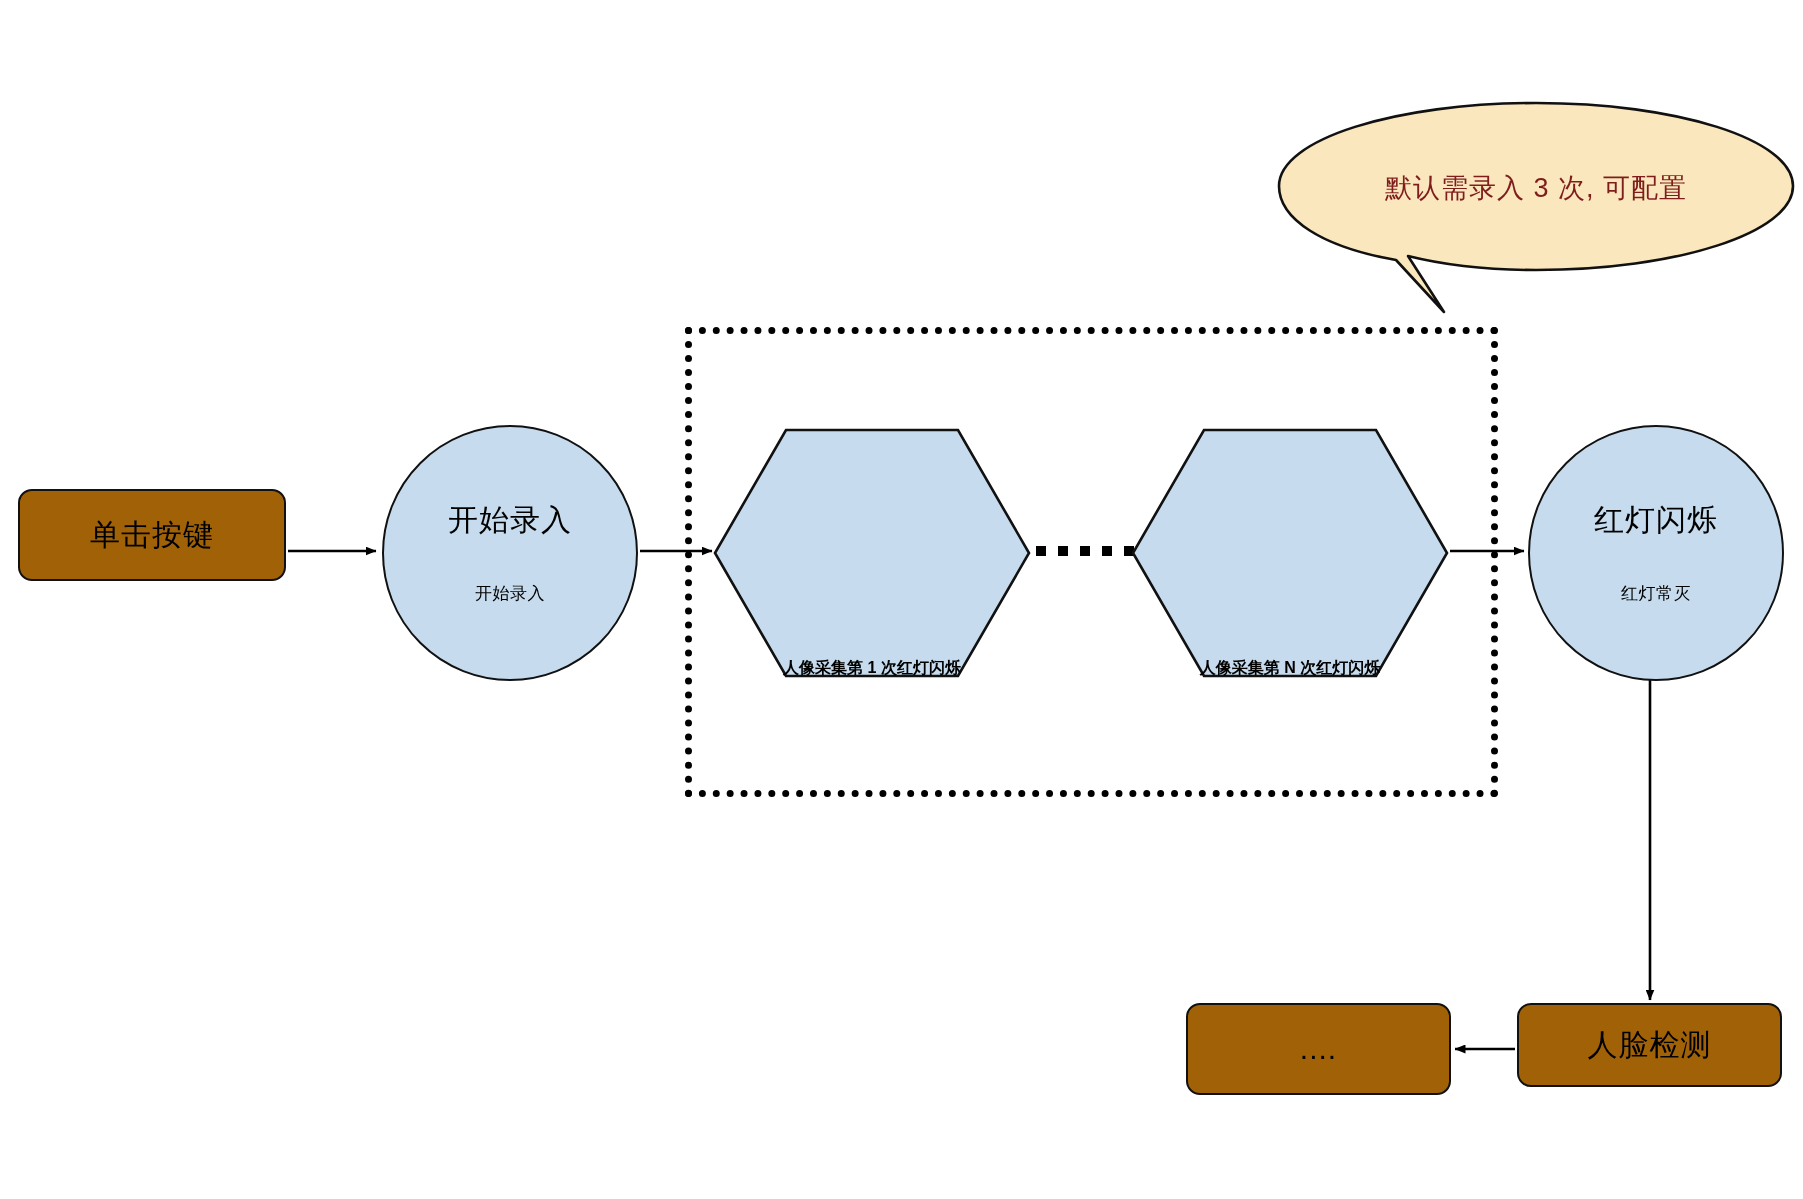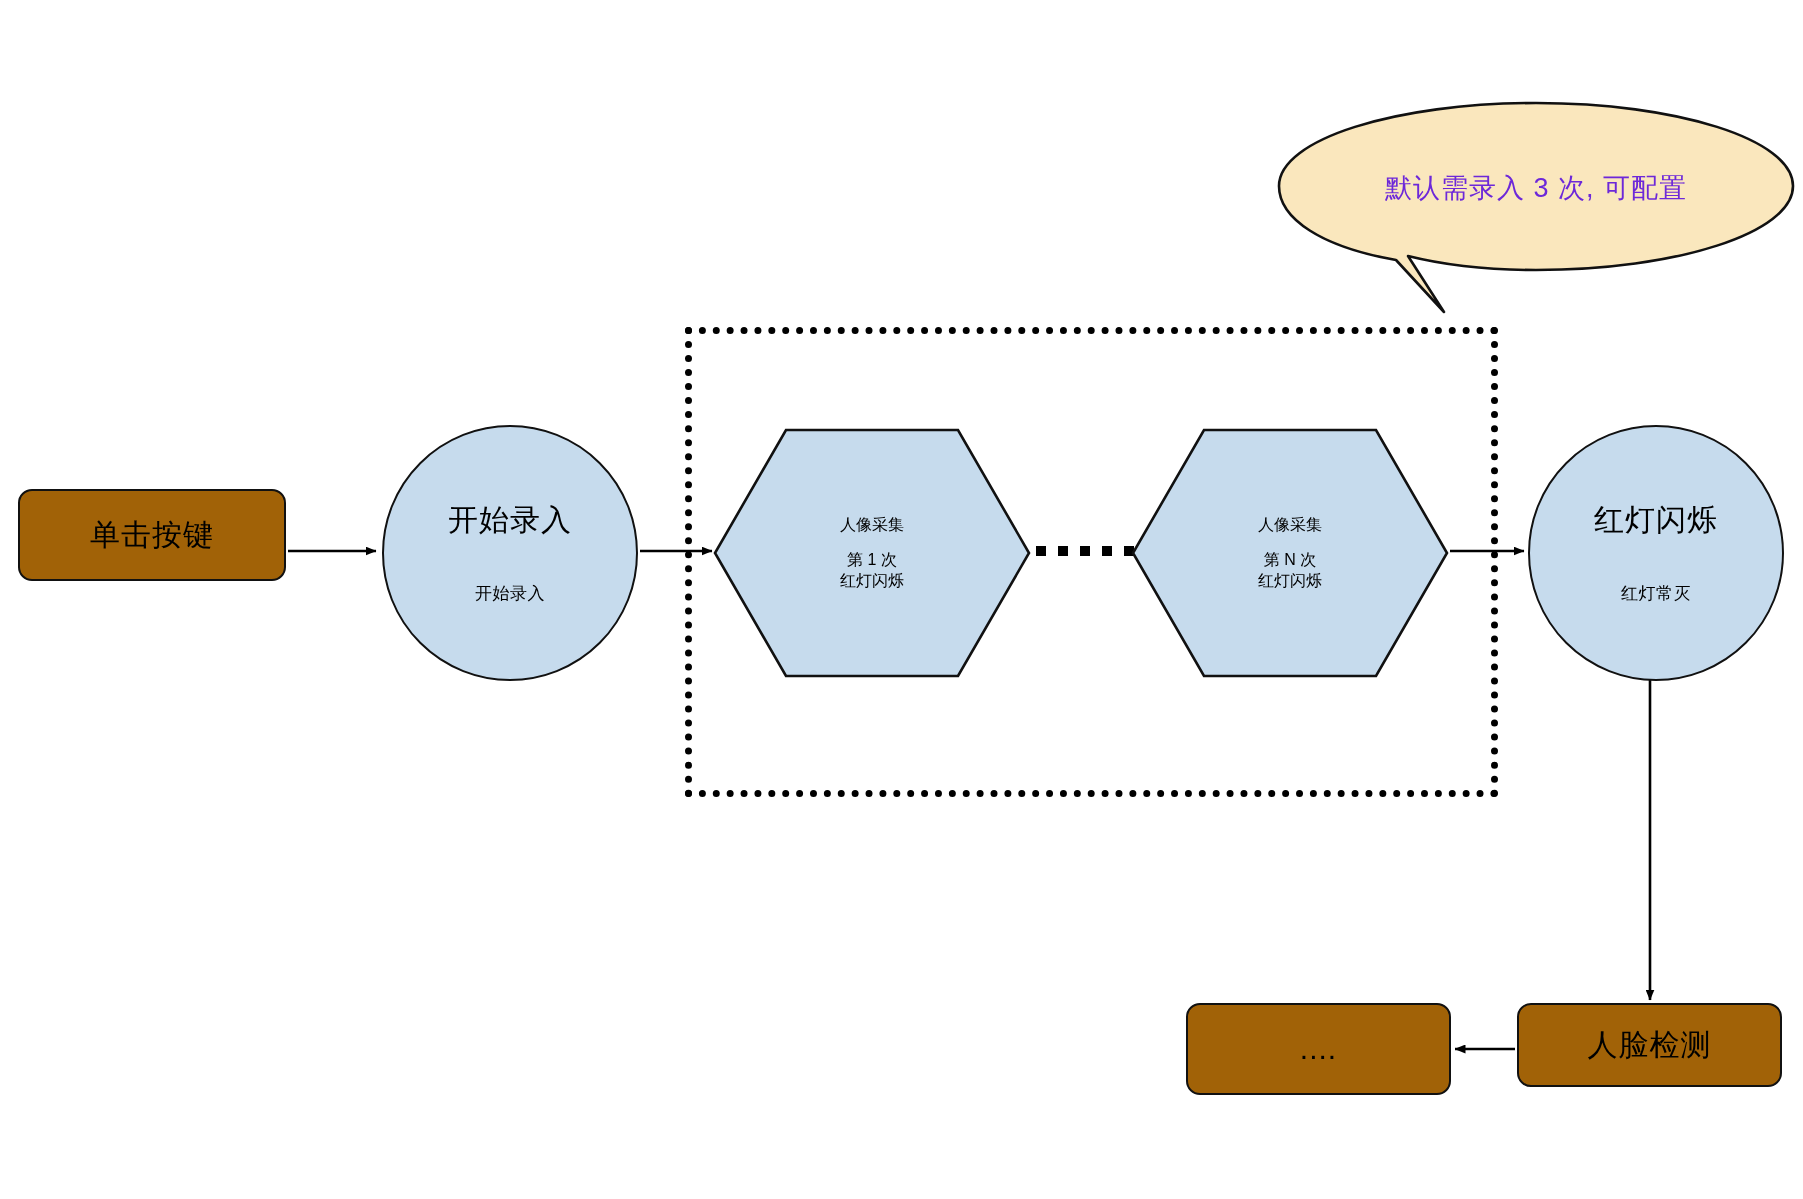--- a/index.html
+++ b/index.html
@@ -67,24 +67,25 @@
     top: 0;
     overflow: visible;
   }
   .hexwrap .hexlabels {
     position: absolute;
     left: 0;
     top: 0;
     width: 100%;
     height: 100%;
     display: flex;
-    flex-direction: column;
-    align-items: center;
+    flex-direction: row;
+    align-items: flex-end;
     justify-content: center;
     pointer-events: none;
+    font-weight: bold;
   }
 
   
   .dotted-group {
     position: absolute;
     box-sizing: border-box;
     border: 7px dotted #000000;
     background: transparent;
   }
 
@@ -107,21 +108,21 @@
     position: absolute;
     left: 0;
     top: 0;
     width: 100%;
     height: 83%;
     display: flex;
     align-items: center;
     justify-content: center;
     font-size: 27px;
     letter-spacing: 1px;
-    color: #6d28d9;
+    color: #7f1d1d;
     white-space: nowrap;
     text-align: right;
   }
 
   
   #node-click-key   { left: 18px;   top: 489px;  width: 268px; height: 92px; }
   #node-start       { left: 382px;  top: 425px;  width: 256px; height: 256px; }
   #hex-first        { left: 712px;  top: 427px;  width: 320px; height: 252px; }
   #hex-nth          { left: 1130px; top: 427px;  width: 320px; height: 252px; }
   #node-finish      { left: 1528px; top: 425px;  width: 256px; height: 256px; }

